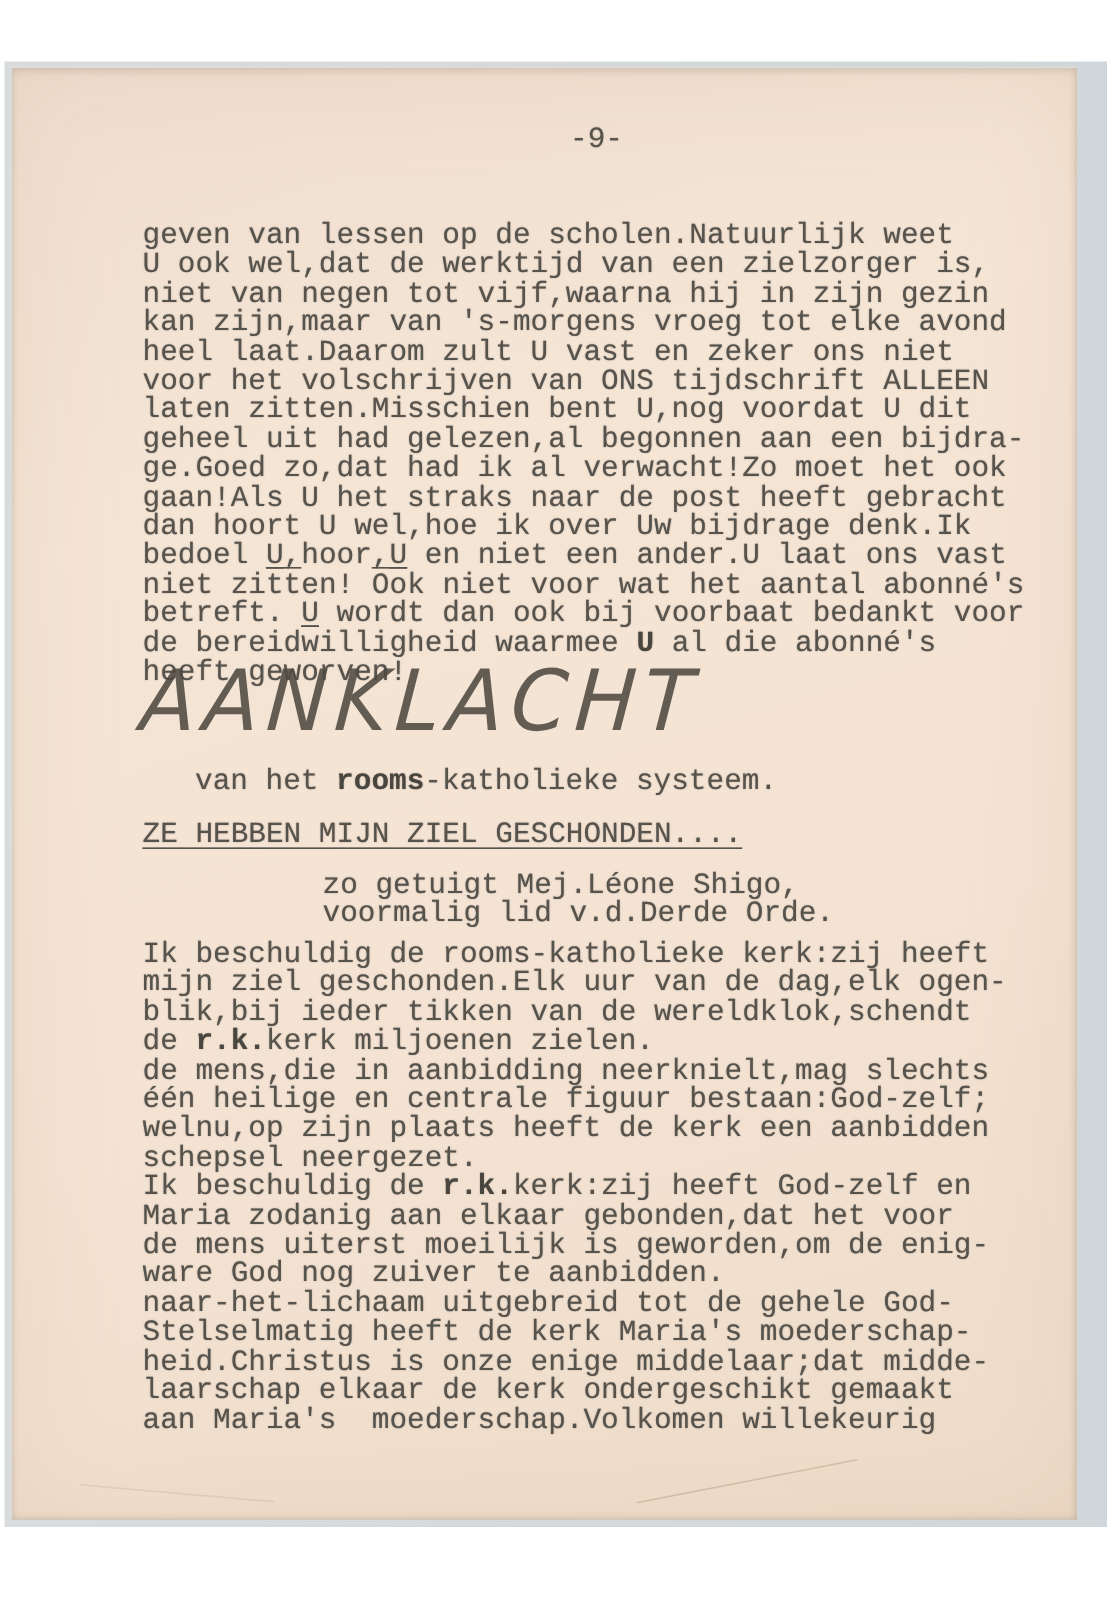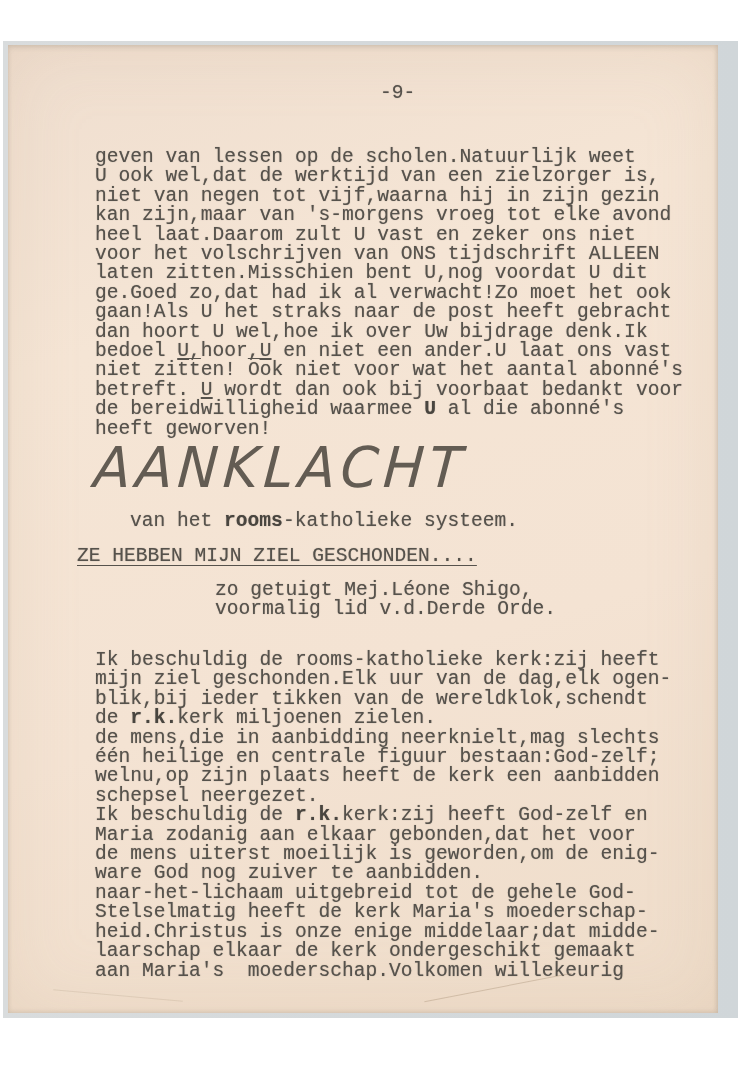--- a/index.html
+++ b/index.html
@@ -35,25 +35,25 @@
     position:absolute;left:84px;top:396px;
     font-family:"DejaVu Sans", sans-serif;
     font-style:italic;font-weight:400;
     font-size:54px;line-height:56px;letter-spacing:5px;
     color:rgba(78,73,65,.88);
     transform:skewX(-4deg) scaleY(1.04);
     transform-origin:left bottom;
   }
   .subtitle{position:absolute;left:122px;top:467px;text-align:center;}
   .sec-heading{
-    position:absolute;left:69px;top:502px;
+    position:absolute;left:87px;top:502px;
     text-decoration:underline;text-underline-offset:4px;
   }
   .attribution{left:207px;top:536px;}
-  .p2{left:87px;top:606px;}
+  .p2{left:87px;top:582px;}
   b{font-weight:bold;color:#49453f;}
   u{text-decoration:underline;text-underline-offset:3px;}
   .ov{text-decoration:overline;}
   .crease{position:absolute;border-top:1px solid rgba(162,140,114,.38);}
   .crease1{left:415px;top:942px;width:150px;transform:rotate(-11deg);}
   .crease2{left:45px;top:950px;width:130px;transform:rotate(5deg);border-top-color:rgba(162,140,114,.2);}
 </style>
 </head>
 <body>
 
@@ -64,20 +64,21 @@
     <div class="tl page-num">-9-</div>
 
     <div class="block p1">
       <div class="tl">geven van lessen op de scholen.Natuurlijk weet</div>
       <div class="tl">U ook wel,dat de werktijd van een zielzorger is,</div>
       <div class="tl">niet van negen tot vijf,waarna hij in zijn gezin</div>
       <div class="tl">kan zijn,maar van 's-morgens vroeg tot elke avond</div>
       <div class="tl">heel laat.Daarom zult U vast en zeker ons niet</div>
       <div class="tl">voor het volschrijven van ONS tijdschrift ALLEEN</div>
       <div class="tl">laten zitten.Misschien bent U,nog voordat U dit</div>
+      <div class="tl">geheel uit had gelezen,al begonnen aan een bijdra-</div>
       <div class="tl">ge.Goed zo,dat had ik al verwacht!Zo moet het ook</div>
       <div class="tl">gaan!Als U het straks naar de post heeft gebracht</div>
       <div class="tl">dan hoort U wel,hoe ik over Uw bijdrage denk.Ik</div>
       <div class="tl">bedoel <u>U</u>,hoor,<u>U</u> en niet een ander.U laat ons vast</div>
       <div class="tl">niet zi<span class="ov">tt</span>en! <span class="ov">Oo</span>k niet voor wat het aantal abonné's</div>
       <div class="tl">betreft. <u>U</u> wordt dan ook bij voorbaat bedankt voor</div>
       <div class="tl">de bereid<span class="ov">w</span>illigheid waarmee <b>U</b> al die abonné's</div>
       <div class="tl">heeft geworven!</div>
     </div>
 

